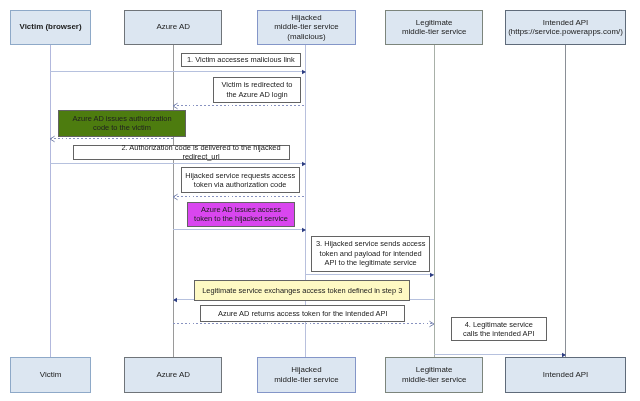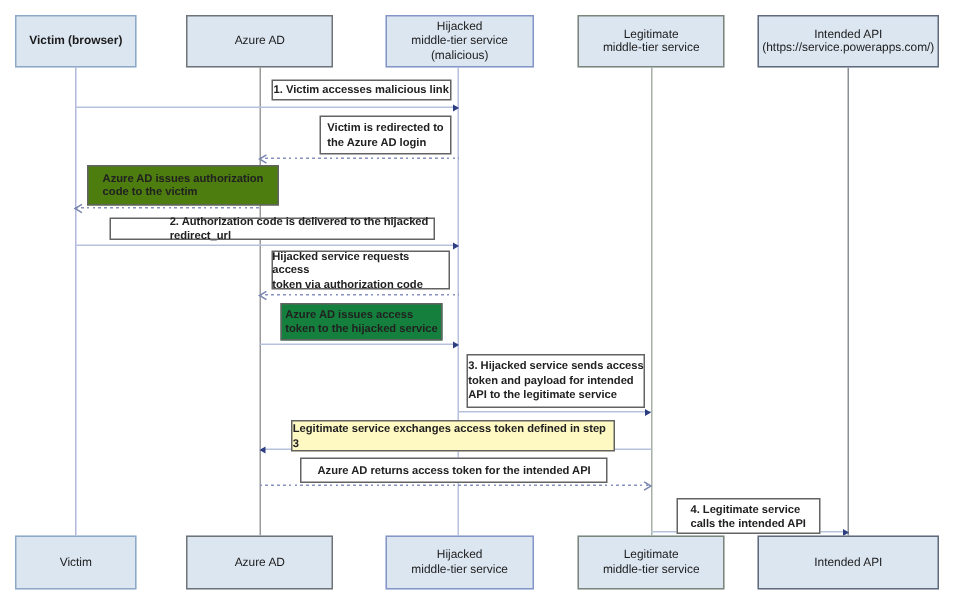--- a/index.html
+++ b/index.html
@@ -6,22 +6,22 @@
   html,body{margin:0;padding:0;background:#ffffff;}
   body{width:640px;height:401px;font-family:"Liberation Sans",sans-serif;overflow:hidden;
        -webkit-font-smoothing:antialiased;}
   #canvas{position:relative;width:640px;height:401px;background:#ffffff;overflow:hidden;}
   .actor-box{position:absolute;box-sizing:border-box;background:#dce6f1;
        display:flex;align-items:center;justify-content:center;text-align:center;
        font-size:7.95px;color:#1b1b1b;line-height:9.5px;z-index:6;}
   .actor-box .lbl{white-space:pre-line;display:block;}
   .lifeline{position:absolute;width:1px;z-index:1;}
   .msg-box{position:absolute;box-sizing:border-box;background:#ffffff;border:1px solid #636363;
-       display:flex;align-items:center;justify-content:center;text-align:left;
-       font-size:7.45px;color:#212121;line-height:9.4px;z-index:7;font-weight:bold;}
+       display:flex;align-items:center;justify-content:center;text-align:center;
+       font-size:7.45px;color:#212121;line-height:9.4px;z-index:7;}
   .msg-box .lbl{white-space:pre-line;display:block;}
   .arrow-line{position:absolute;height:1px;background:#b6c1de;z-index:3;}
   .arrow-line.dashed{background:repeating-linear-gradient(to right,#8892c0 0px,#8892c0 1.8px,
        rgba(0,0,0,0) 1.8px,rgba(0,0,0,0) 3.9px);}
   .arrow-head{position:absolute;z-index:4;overflow:visible;}
 </style>
 </head>
 <body>
 
 <div id="canvas">
@@ -81,36 +81,36 @@
       <span class="lbl">Azure AD issues authorization
 code to the victim</span>
     </div>
   <div class="msg-box" style="left: 73.1px; top: 144.6px; width: 216.9px; height: 15px; background: rgb(255, 255, 255); padding-left: 39px;">
       <span class="lbl">2. Authorization code is delivered to the hijacked redirect_url</span>
     </div>
   <div class="msg-box" style="left: 180.5px; top: 167.4px; width: 119.3px; height: 25.3px; background: rgb(255, 255, 255);">
       <span class="lbl">Hijacked service requests access
 token via authorization code</span>
     </div>
-  <div class="msg-box" style="left: 187.1px; top: 201.6px; width: 107.8px; height: 25.8px; background: #15803d;">
+  <div class="msg-box" style="left: 187.1px; top: 201.6px; width: 107.8px; height: 25.8px; background: #d946ef;">
       <span class="lbl">Azure AD issues access
 token to the hijacked service</span>
     </div>
   <div class="msg-box" style="left: 311px; top: 235.5px; width: 119.3px; height: 36.1px; background: rgb(255, 255, 255);">
       <span class="lbl">3. Hijacked service sends access
 token and payload for intended
 API to the legitimate service</span>
     </div>
   <div class="msg-box" style="left: 194.2px; top: 280.2px; width: 216.2px; height: 21px; background: #fef9c3;">
       <span class="lbl">Legitimate service exchanges access token defined in step 3</span>
     </div>
   <div class="msg-box" style="left: 200.2px; top: 304.9px; width: 205.1px; height: 16.7px; background: rgb(255, 255, 255);">
       <span class="lbl">Azure AD returns access token for the intended API</span>
     </div>
-  <div class="msg-box" style="left: 450.9px; top: 332px; width: 95.8px; height: 23.9px; background: rgb(255, 255, 255);">
+  <div class="msg-box" style="left: 450.9px; top: 317px; width: 95.8px; height: 23.9px; background: rgb(255, 255, 255);">
       <span class="lbl">4. Legitimate service
 calls the intended API</span>
     </div>
   <div class="actor-box" style="left: 10.1px; top: 9.6px; width: 80.9px; height: 35px; border: 1px solid rgb(142, 169, 200); background: rgb(220, 230, 241); font-weight: bold;">
       <span class="lbl">Victim (browser)</span>
     </div>
   <div class="actor-box" style="left: 124.4px; top: 9.6px; width: 97.6px; height: 35px; border: 1px solid rgb(111, 116, 121); background: rgb(220, 230, 241);">
       <span class="lbl">Azure AD</span>
     </div>
   <div class="actor-box" style="left: 257.3px; top: 9.6px; width: 98.3px; height: 35px; border: 1px solid rgb(132, 150, 200); background: rgb(220, 230, 241);">

